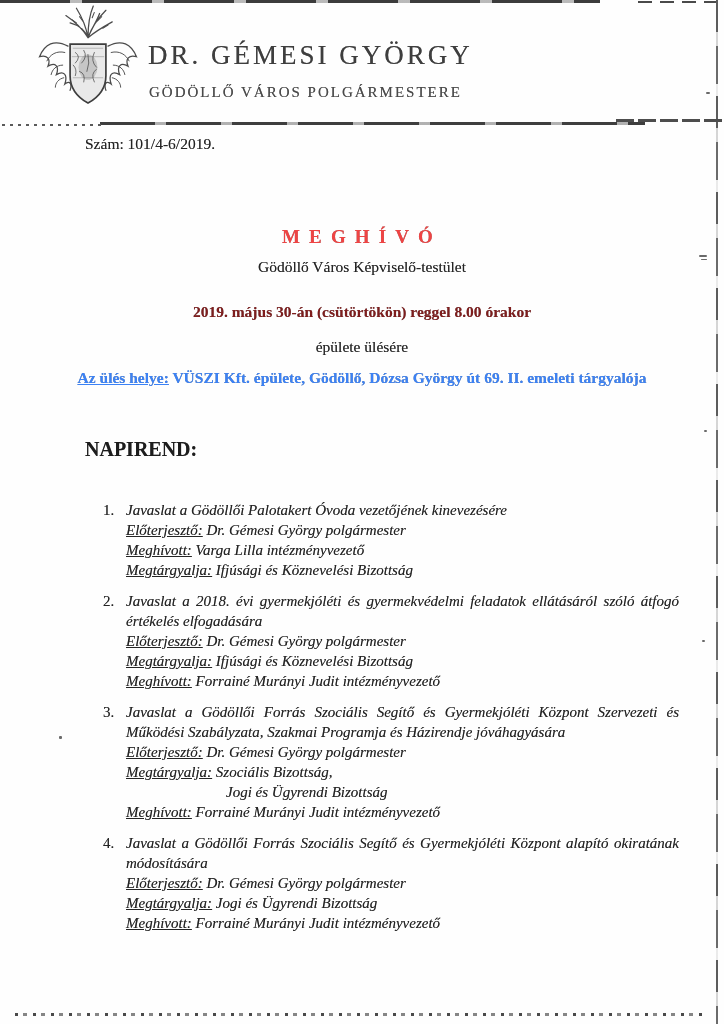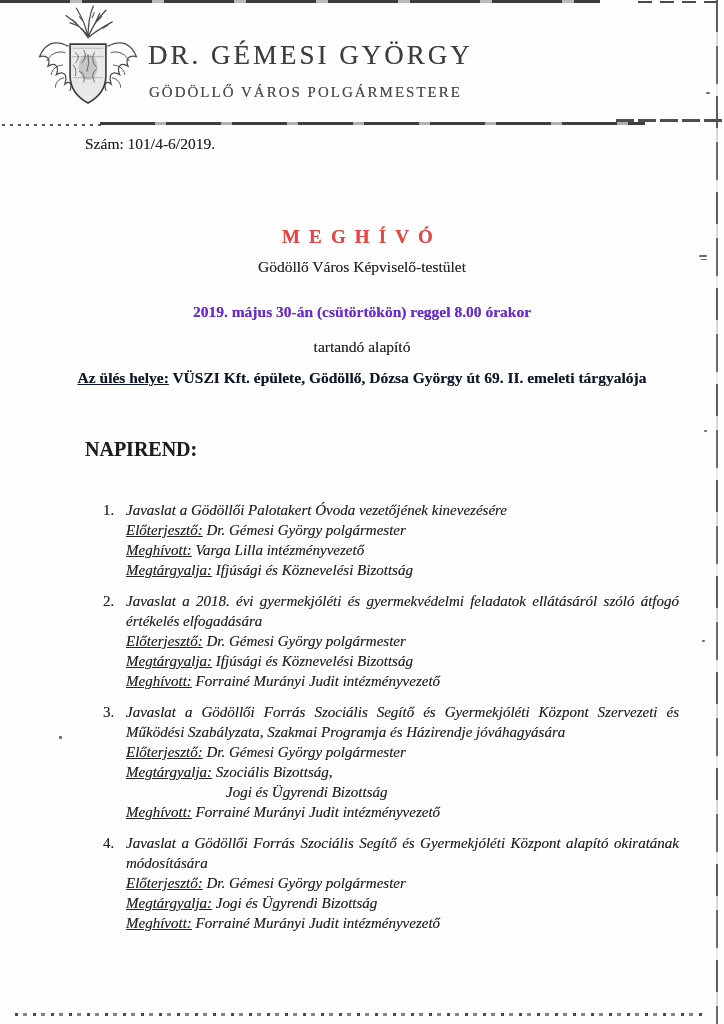--- a/index.html
+++ b/index.html
@@ -38,23 +38,23 @@
     background:repeating-linear-gradient(90deg,#4a4a4a 0 3px,transparent 3px 8px,rgba(70,70,70,.65) 8px 12px,transparent 12px 18px);}
   .speck{position:absolute;background:#6a6a6a;border-radius:1px;}
 
   
   .ref{position:absolute;left:85px;top:135px;font-size:15.5px;}
 
   
   .cline{position:absolute;left:0;width:724px;text-align:center;font-size:15.5px;}
   .inv-title{top:226px;font-size:19px;font-weight:bold;letter-spacing:.48em;color:#ef4444;}
   .inv-org{top:258px;}
-  .inv-date{top:303px;font-weight:bold;color:#6d28d9;}
+  .inv-date{top:303px;font-weight:bold;color:#7f1d1d;}
   .inv-purpose{top:338px;}
-  .inv-loc{top:369px;font-weight:bold;color:#0f172a;}
+  .inv-loc{top:369px;font-weight:bold;color:#3b82f6;}
   .u{text-decoration:underline;}
 
   
   .napirend{position:absolute;left:85px;top:438px;font-size:20px;font-weight:bold;color:#1d1d1d;}
   .agenda{position:absolute;left:103px;top:500px;width:576px;font-size:15px;line-height:20px;}
   .agenda-item{display:flex;margin-bottom:11px;}
   .num{width:23px;flex:none;}
   .body{width:553px;font-style:italic;}
   .title{text-align:justify;}
   .detail .lbl{text-decoration:underline;}
@@ -99,21 +99,21 @@
   <div class="hdr-sub">GÖDÖLLŐ VÁROS POLGÁRMESTERE</div>
   <div class="art art-div-main"></div>
   <div class="art art-div-left"></div>
   <div class="art art-div-right"></div>
 
   <div class="ref">Szám: 101/4-6/2019.</div>
 
   <div class="cline inv-title">MEGHÍVÓ</div>
   <div class="cline inv-org">Gödöllő Város Képviselő-testület</div>
   <div class="cline inv-date">2019. május 30-án (csütörtökön) reggel 8.00 órakor</div>
-  <div class="cline inv-purpose">tartandó alapító</div>
+  <div class="cline inv-purpose">épülete ülésére</div>
   <div class="cline inv-loc">
     <span class="u">Az ülés helye:</span><span> VÜSZI Kft. épülete, Gödöllő, Dózsa György út 69. II. emeleti tárgyalója</span>
   </div>
 
   <div class="napirend">NAPIREND:</div>
 
   <div class="agenda">
 
     <div class="agenda-item">
       <div class="num">1.</div>

